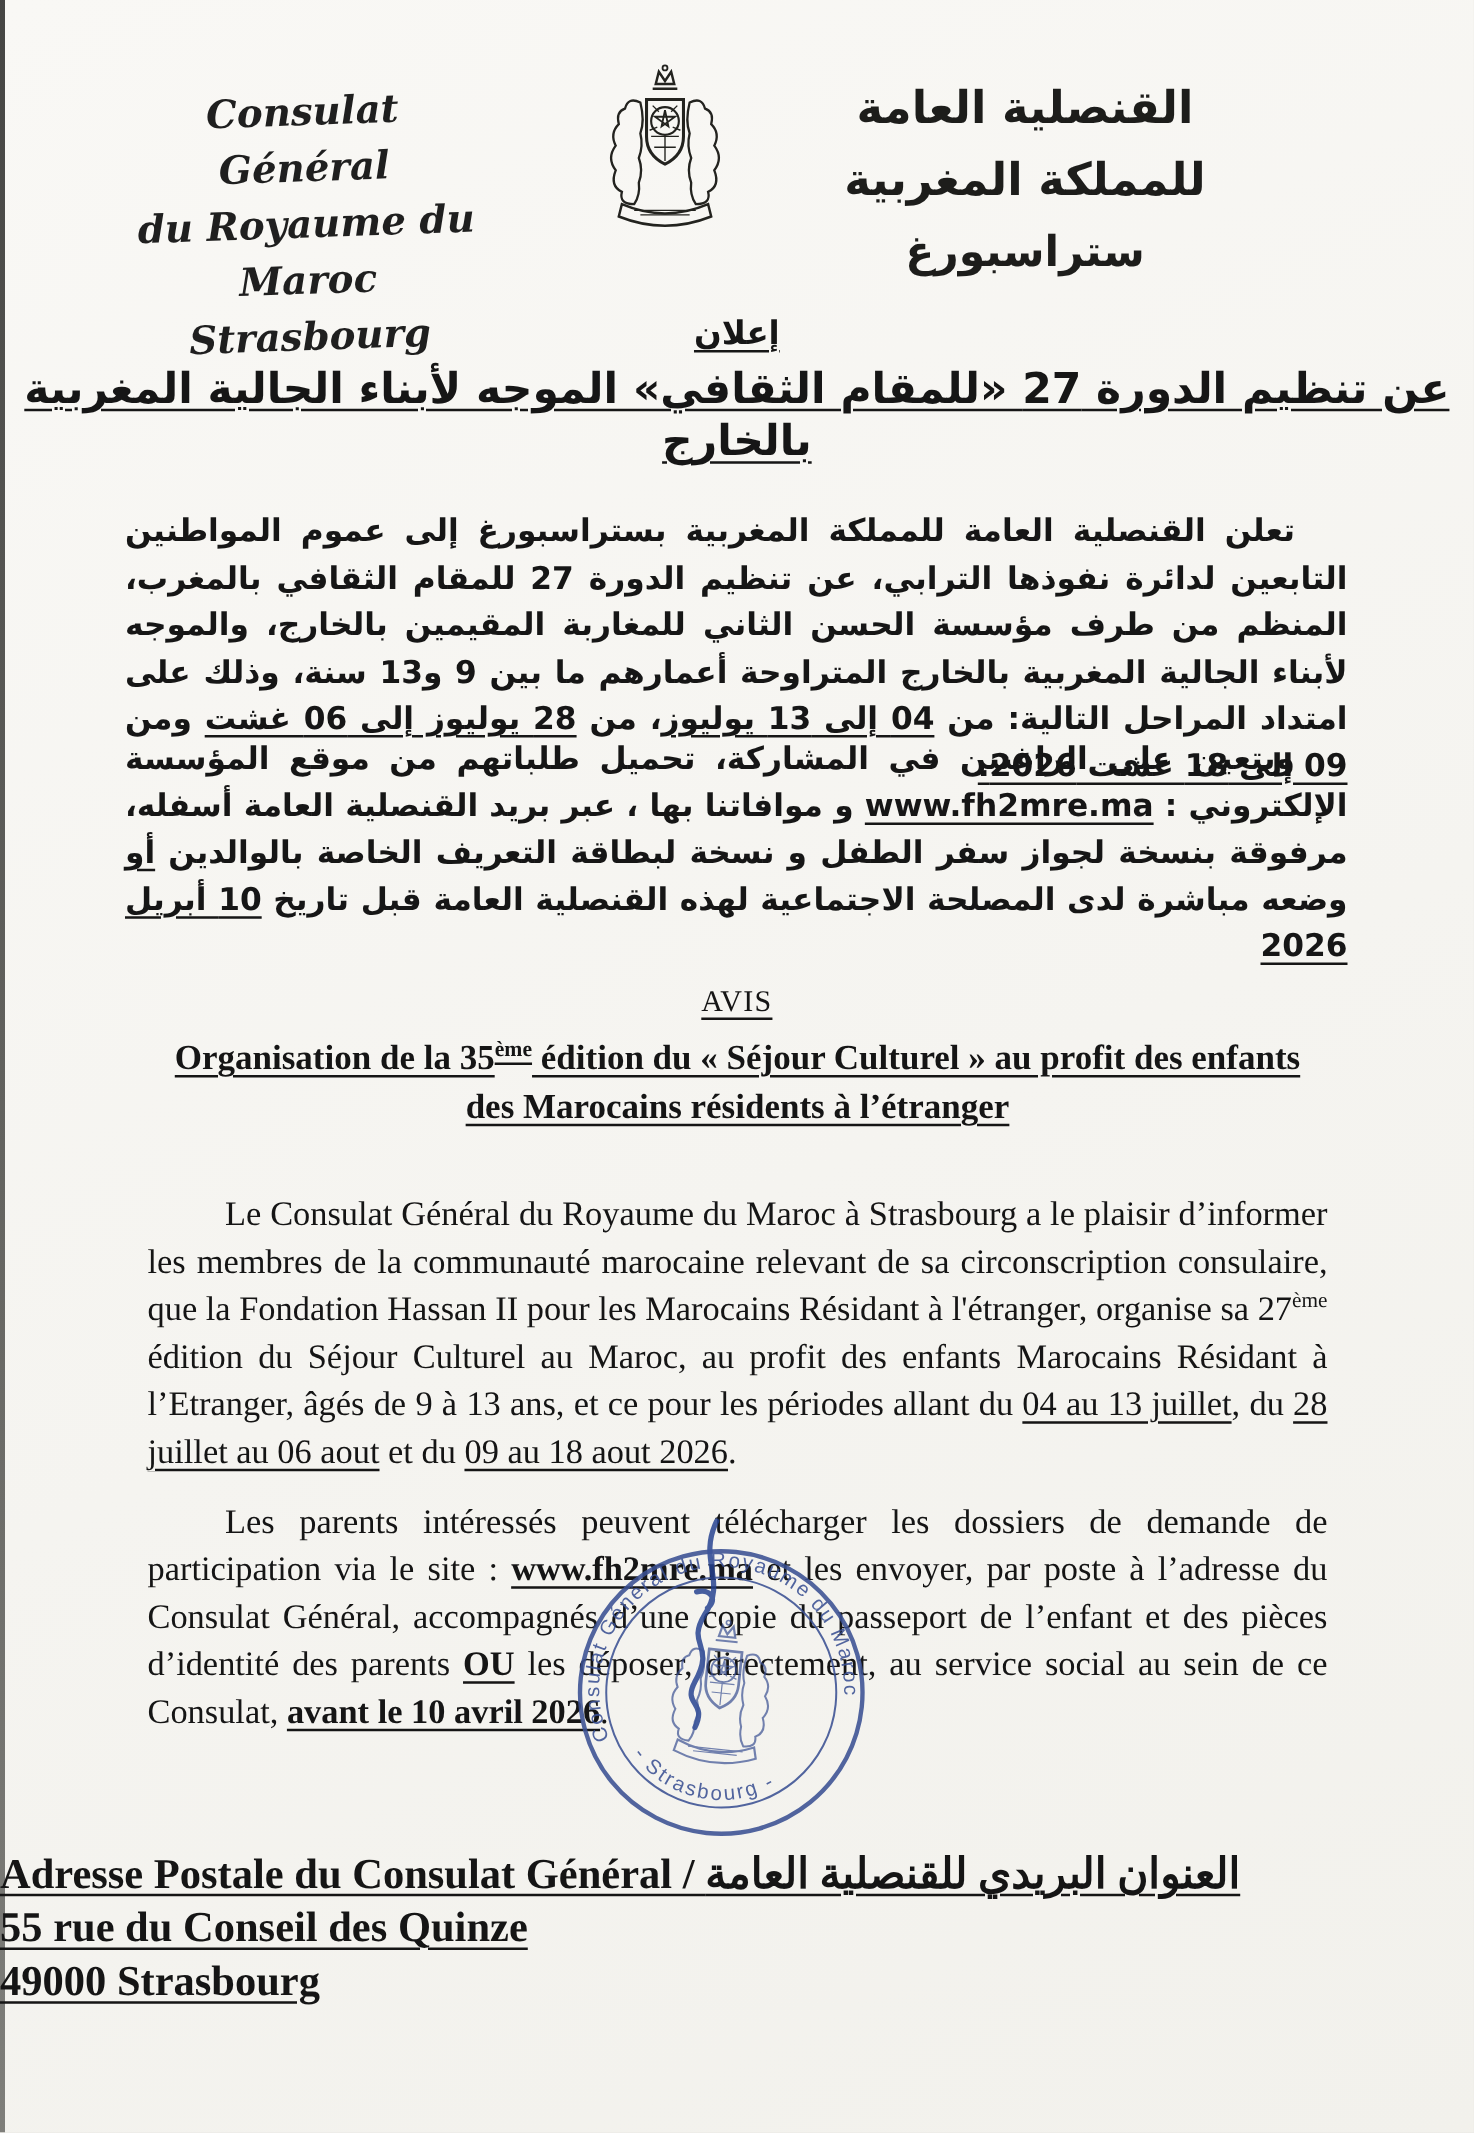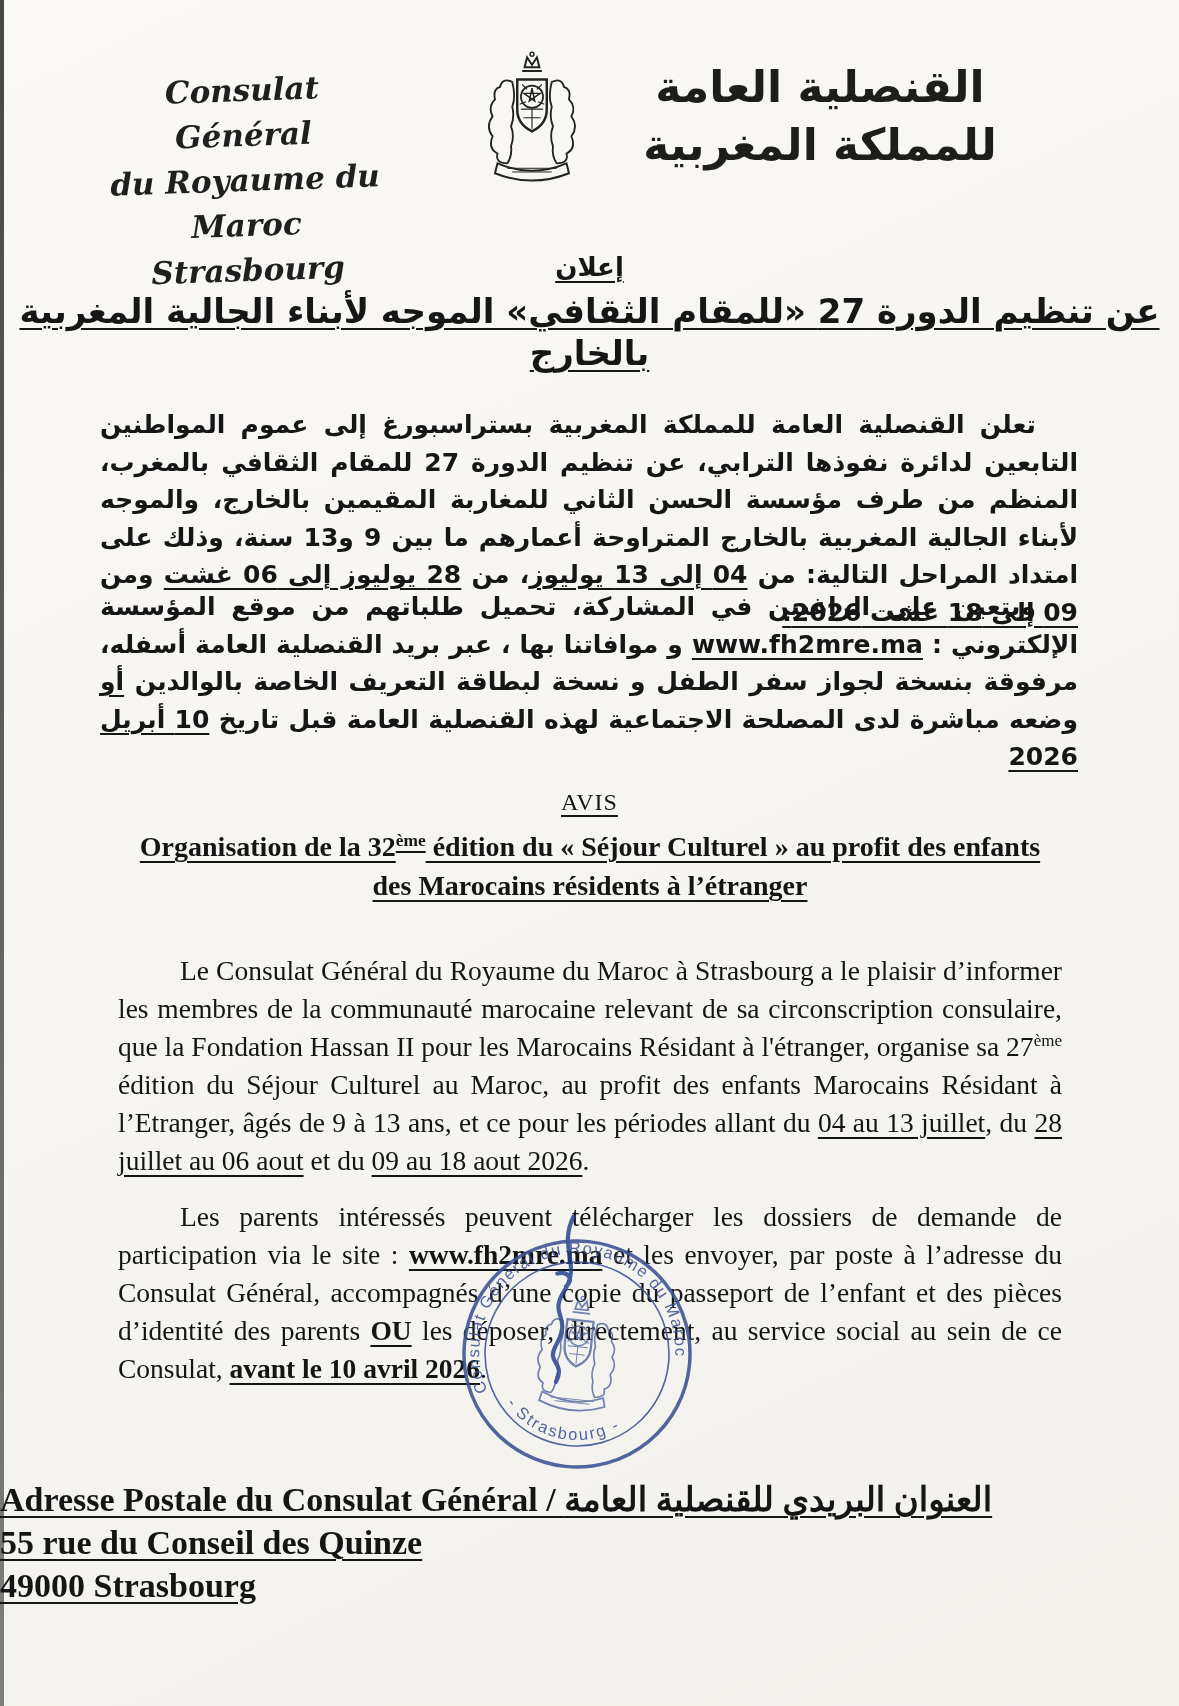--- a/index.html
+++ b/index.html
@@ -26,21 +26,21 @@
     font-style:italic;font-weight:bold;
     font-size:31px;line-height:45px;text-align:center;
     transform:rotate(-2deg);
     color:#1f1f1f;
   }
   .coa-header{position:absolute;left:468px;top:50px;width:128px;height:138px;color:#23231f;}
   .hdr-arabic{
     position:absolute;left:620px;top:58px;width:400px;text-align:center;
     font-family:"DejaVu Sans", sans-serif;font-weight:700;color:#1d1d1b;
   }
-  .hdr-arabic .l1{font-size:44px;line-height:58px;}
+  .hdr-arabic .l1{font-size:36px;line-height:58px;}
   .hdr-arabic .l2{font-size:34px;line-height:56px;}
   
   .ar{font-family:"DejaVu Sans", sans-serif;font-weight:700;color:#161616;}
   .ar-title{position:absolute;left:0;top:244px;width:1179px;text-align:center;}
   .ar-title .t1{font-size:26px;line-height:46px;}
   .ar-title .t2{font-size:34px;line-height:42px;}
   .ar-title .t3{font-size:28px;line-height:44px;}
   .u{text-decoration:underline;text-decoration-thickness:2px;text-underline-offset:5px;}
   .ar-p{position:absolute;direction:rtl;text-align:justify;font-size:25px;line-height:37.5px;}
   .ar-p1{left:100px;top:381px;width:978px;text-indent:42px;}
@@ -98,35 +98,36 @@
     <div class="hdr-script">
       <div>Consulat Général</div>
       <div>du Royaume du Maroc</div>
       <div>Strasbourg</div>
     </div>
     <svg class="coa-header" viewBox="0 0 100 112">
       <use href="#coa"></use>
     </svg>
     <div class="hdr-arabic">
       <div class="l1">القنصلية العامة للمملكة المغربية</div>
+      <div class="l2">ستراسبورغ</div>
     </div>
   </div>
 
   <div class="ar ar-title">
     <div class="t1"><span class="u">إعلان</span></div>
     <div class="t2"><span class="u">عن تنظيم الدورة 27 «للمقام الثقافي» الموجه لأبناء الجالية المغربية بالخارج</span></div>
   </div>
 
   <p class="ar ar-p ar-p1"><span>تعلن القنصلية العامة للمملكة المغربية بستراسبورغ إلى عموم المواطنين التابعين لدائرة نفوذها الترابي، عن تنظيم الدورة 27 للمقام الثقافي بالمغرب، المنظم من طرف مؤسسة الحسن الثاني للمغاربة المقيمين بالخارج، والموجه لأبناء الجالية المغربية بالخارج المتراوحة أعمارهم ما بين </span><span class="b">9 و13 سنة</span><span>، وذلك على امتداد المراحل التالية: من </span><span class="u">04 إلى 13 يوليوز</span><span>، من </span><span class="u">28 يوليوز إلى 06 غشت</span><span> ومن </span><span class="u">09 إلى 18 غشت 2026.</span></p>
 
   <p class="ar ar-p ar-p2"><span>ويتعين على الراغبين في المشاركة، تحميل طلباتهم من موقع المؤسسة الإلكتروني : </span><span class="u b ltr">www.fh2mre.ma</span><span> و موافاتنا بها ، عبر بريد القنصلية العامة أسفله، مرفوقة بنسخة لجواز سفر الطفل و نسخة لبطاقة التعريف الخاصة بالوالدين </span><span class="u">أو</span><span> وضعه مباشرة لدى المصلحة الاجتماعية لهذه القنصلية العامة قبل تاريخ </span><span class="u b">10 أبريل 2026</span></p>
 
   <div class="fr avis"><span class="u">AVIS</span></div>
 
-  <div class="fr fr-title"><span class="u">Organisation de la 32</span><span class="u sup">ème</span><span class="u"> édition du « Séjour Culturel » au profit des enfants des Marocains résidents à l’étranger</span></div>
+  <div class="fr fr-title"><span class="u">Organisation de la 35</span><span class="u sup">ème</span><span class="u"> édition du « Séjour Culturel » au profit des enfants des Marocains résidents à l’étranger</span></div>
 
   <p class="fr fr-p fr-p1"><span>Le Consulat Général du Royaume du Maroc à Strasbourg a le plaisir d’informer les membres de la communauté marocaine relevant de sa circonscription consulaire, que la Fondation Hassan II pour les Marocains Résidant à l'étranger, organise sa 27</span><span class="sup">ème</span><span> édition du Séjour Culturel au Maroc, au profit des enfants Marocains Résidant à l’Etranger, âgés de 9 à 13 ans, et ce pour les périodes allant du </span><span class="u">04 au 13 juillet</span><span>, du </span><span class="u">28 juillet au 06 aout</span><span> et du </span><span class="u">09 au 18 aout 2026</span><span>.</span></p>
 
   <p class="fr fr-p fr-p2"><span>Les parents intéressés peuvent télécharger les dossiers de demande de participation via le site : </span><span class="u b">www.fh2mre.ma</span><span> et les envoyer, par poste à l’adresse du Consulat Général, accompagnés d’une copie du passeport de l’enfant et des pièces d’identité des parents </span><span class="u b">OU</span><span> les déposer, directement, au service social au sein de ce Consulat, </span><span class="u b">avant le 10 avril 2026</span><span>.</span></p>
 
   <div class="stamp">
     <svg width="244" height="244" viewBox="0 0 244 244">
       <circle cx="122" cy="122" r="113" fill="none" stroke="currentColor" stroke-width="3.5"></circle>
       <circle cx="122" cy="122" r="92" fill="none" stroke="currentColor" stroke-width="1.6"></circle>
       <defs>

